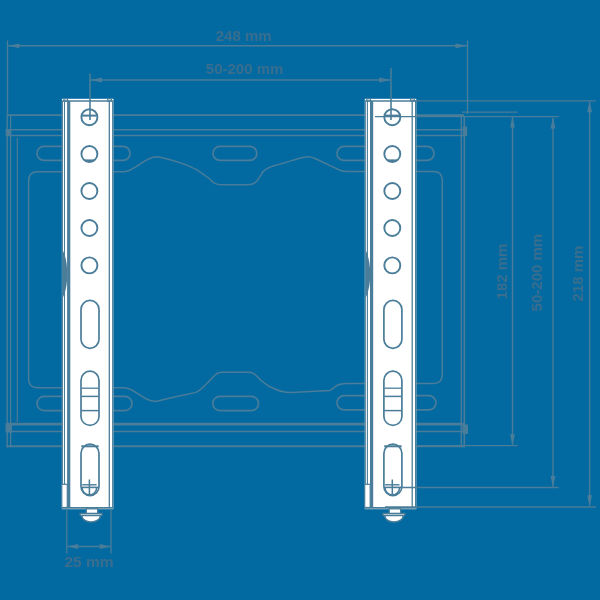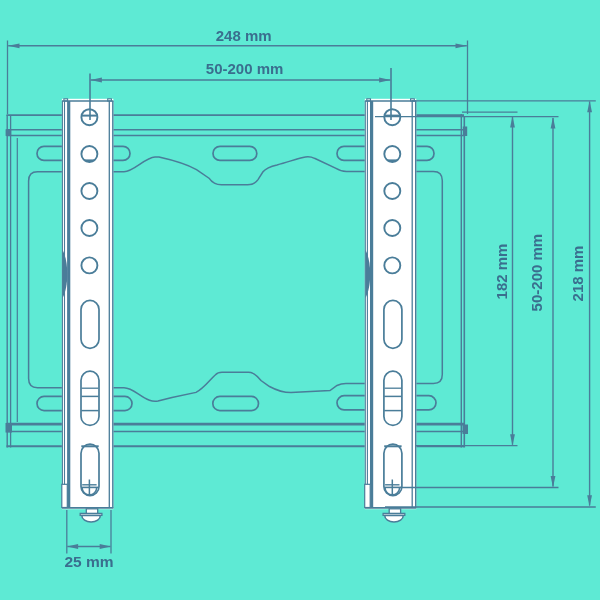--- a/index.html
+++ b/index.html
@@ -1,16 +1,16 @@
 <!DOCTYPE html>
 <html><head>
 <meta charset="utf-8">
 <style>
   html,body{margin:0;padding:0;background:#ffffff;}
-  #stage{width:600px;height:600px;position:relative;background:#5eead4;overflow:hidden;}
+  #stage{width:600px;height:600px;position:relative;background:#0369a1;overflow:hidden;}
   svg{display:block;}
   text{font-family:"Liberation Sans", sans-serif;font-weight:bold;fill:#3a6e8e;}
 </style>
 </head>
 <body>
 <div id="stage">
 <svg width="600" height="600" viewBox="0 0 600 600" fill="none" stroke-linecap="butt">
 <defs>
 </defs>
 

